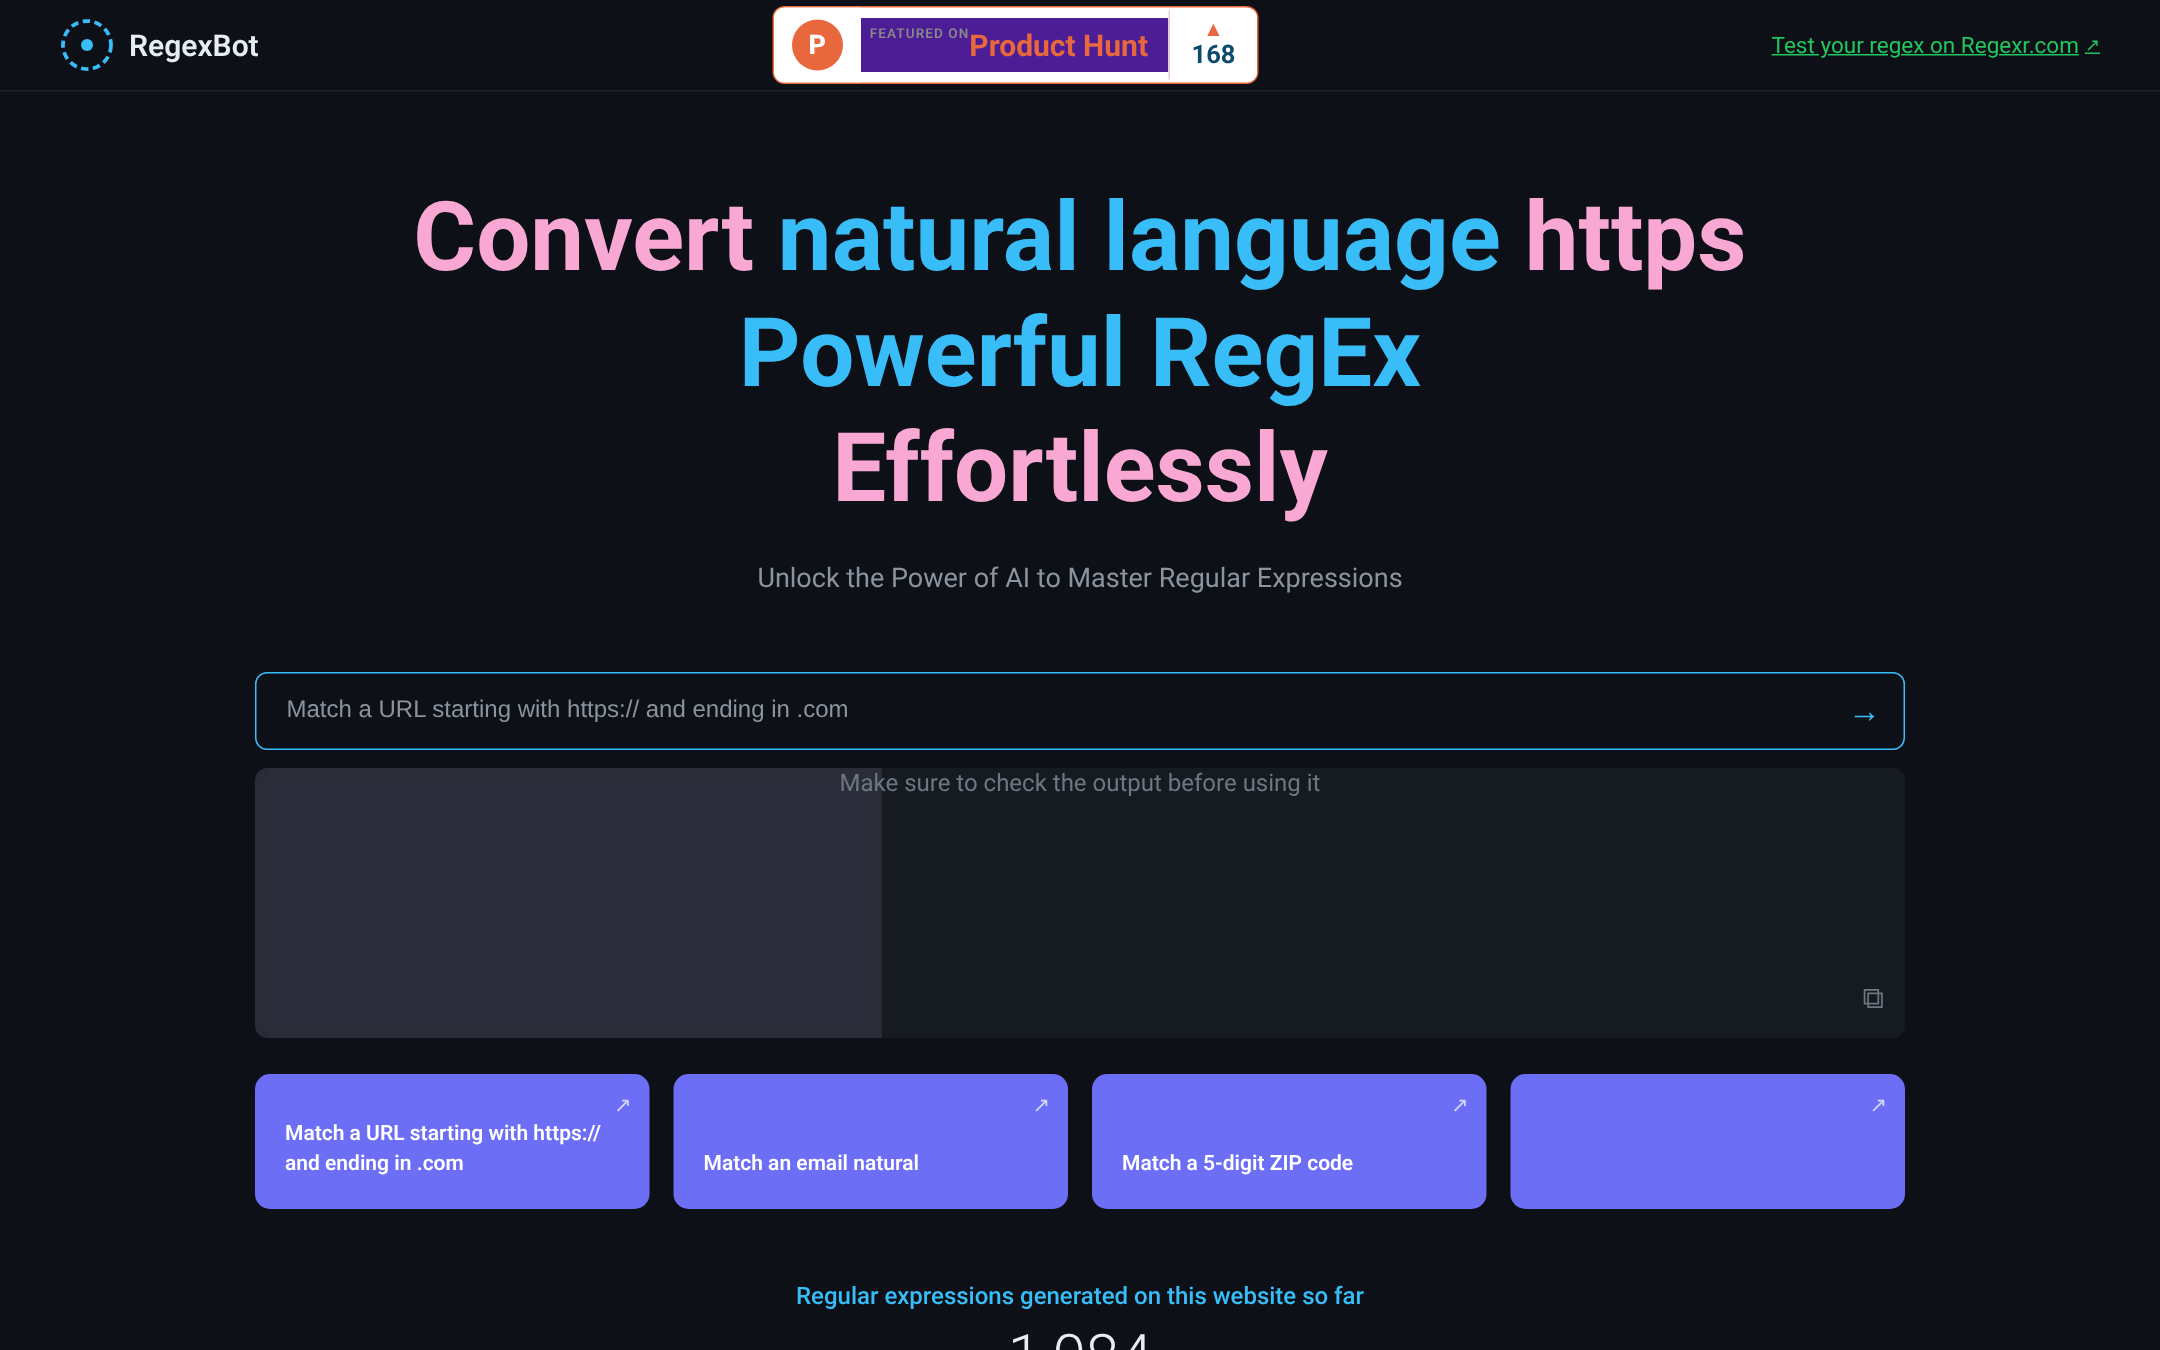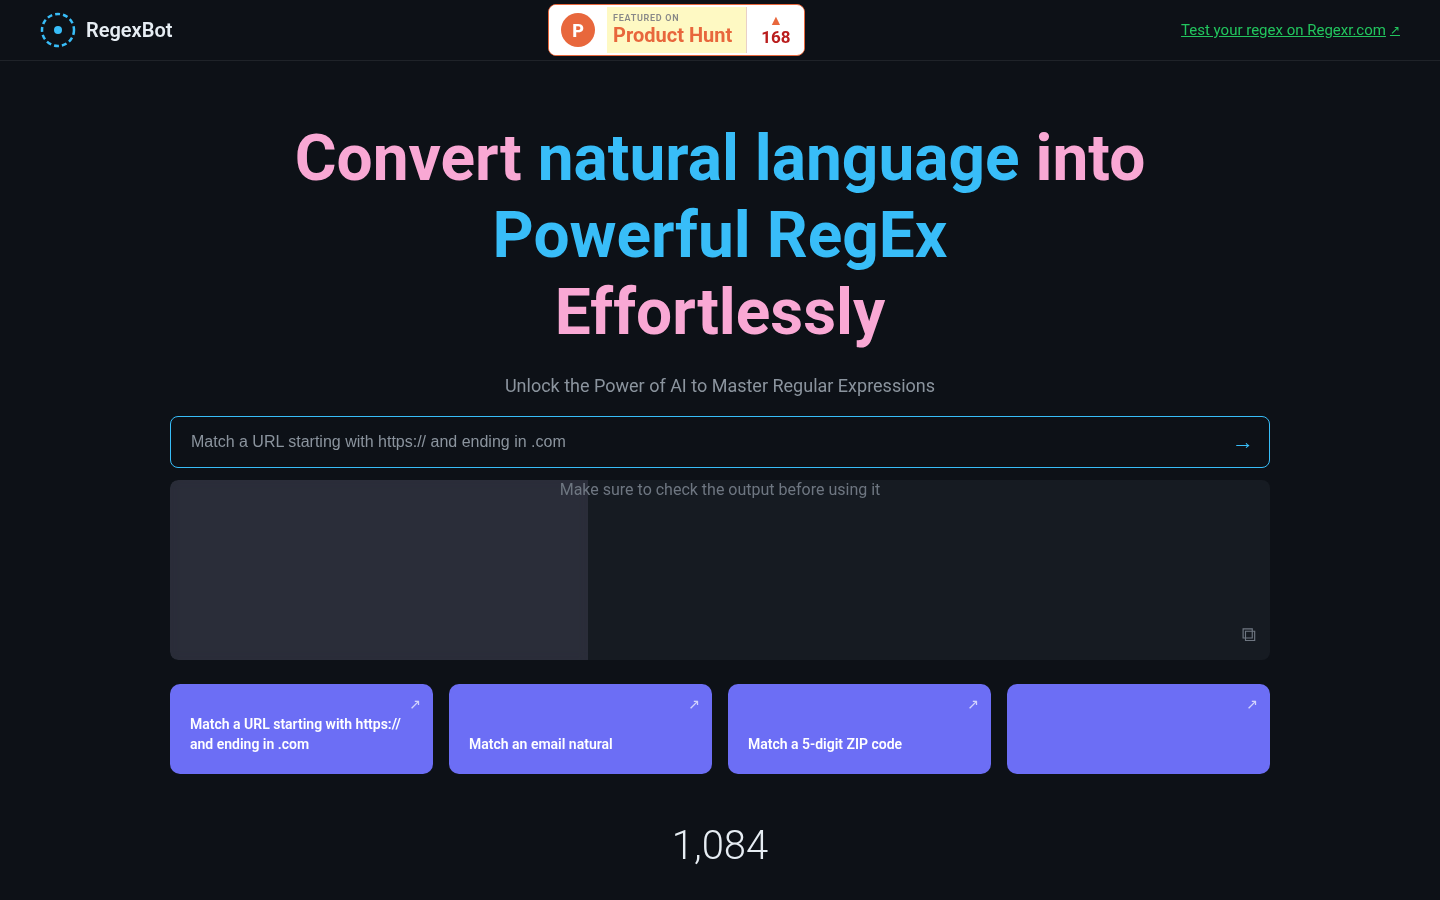--- a/index.html
+++ b/index.html
@@ -70,23 +70,23 @@
       display: flex;
       align-items: center;
       justify-content: center;
       font-weight: 800;
       font-size: 18px;
       color: #fff;
     }
 
     .ph-text-area {
       display: flex;
-      flex-direction: column;
+      flex-direction: row;
       padding: 6px 14px 6px 6px;
-      background: #fef9c3;
+      background: #4c1d95;
     }
 
     .ph-featured {
       font-size: 9px;
       font-weight: 600;
       color: #888;
       letter-spacing: 0.08em;
       text-transform: uppercase;
     }
 
@@ -108,21 +108,21 @@
 
     .ph-arrow {
       color: #e8673c;
       font-size: 14px;
       line-height: 1;
     }
 
     .ph-count {
       font-size: 17px;
       font-weight: 700;
-      color: #b91c1c;
+      color: #0c4a6e;
     }
 
     
     .header-link {
       color: #22c55e;
       text-decoration: underline;
       font-size: 15px;
       display: flex;
       align-items: center;
       gap: 4px;
@@ -155,21 +155,21 @@
     }
 
     .hero-title .highlight {
       color: #38bdf8;
     }
 
     .hero-subtitle {
       font-size: 18px;
       color: #8b949e;
       text-align: left;
-      margin-bottom: 20px;
+      margin-bottom: 52px;
     }
 
     
     .input-container {
       width: 100%;
       max-width: 1100px;
       position: relative;
       margin-bottom: 12px;
     }
 
@@ -336,21 +336,21 @@
   </a>
 </header>
 
 <main>
 
   <h1 class="hero-title">
     <span class="plain">Convert</span>
     <span> </span>
     <span class="highlight">natural language</span>
     <span> </span>
-    <span class="plain">into</span>
+    <span class="plain">https</span>
     <span> </span>
     <span class="highlight">Powerful RegEx</span>
     <br>
     <span class="plain">Effortlessly</span>
   </h1>
 
   <p class="hero-subtitle">Unlock the Power of AI to Master Regular Expressions</p>
 
   <div class="input-container">
     <input class="main-input" type="text" placeholder="Match a URL starting with https:// and ending in .com" style="">
@@ -383,15 +383,16 @@
       <span class="card-arrow">↗</span>
       <span class="card-text">Match a 5-digit ZIP code</span>
     </div>
 
     <div class="example-card">
       <span class="card-arrow">↗</span>
     </div>
   </div>
 
   <div class="stats-section">
+    <p class="stats-label">Regular expressions generated on this website so far</p>
     <p class="stats-count">1,084</p>
   </div>
 </main>
 
 </body></html>

